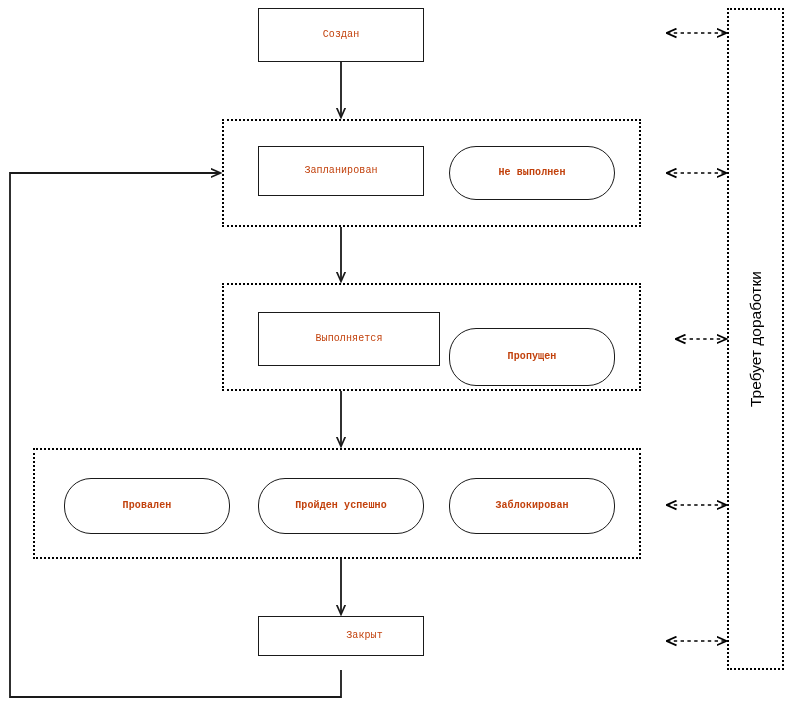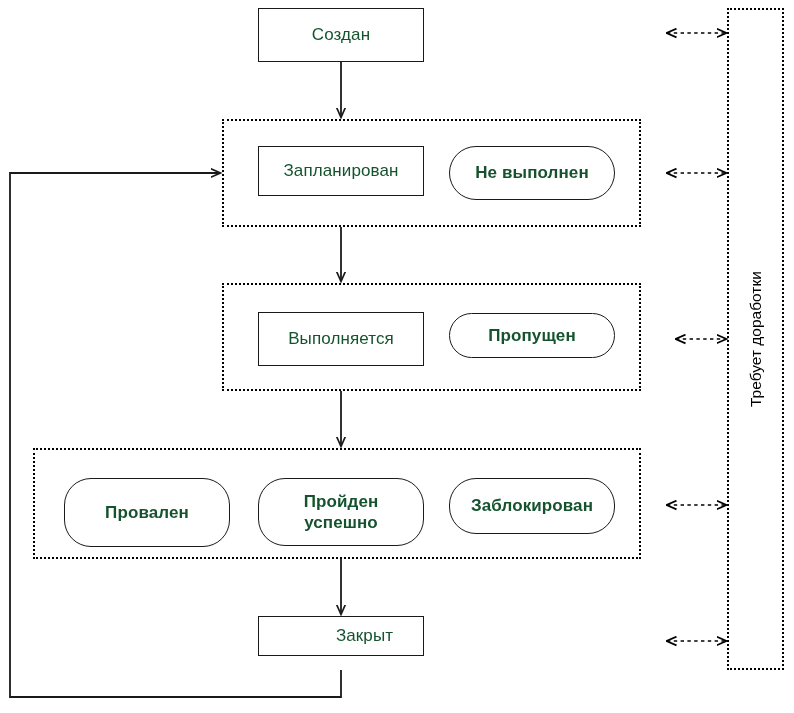--- a/index.html
+++ b/index.html
@@ -33,24 +33,25 @@
   }
   .state-box {
     position: absolute;
     box-sizing: border-box;
     border: 1.6px solid #1a1a1a;
     background: #ffffff;
     display: flex;
     align-items: center;
     justify-content: center;
     text-align: center;
-    font-size: 17px;
-    color: #14532d;
+    font-size: 10px;
+    color: #c2410c;
     line-height: 1.25;
     letter-spacing: 0.1px;
+    font-family: Liberation Mono, monospace;
   }
   .state-box.bold {
     font-weight: bold;
     border-radius: 27px;
   }
   .side-panel {
     position: absolute;
     border: 2.2px dotted #000000;
     box-sizing: border-box;
     background: transparent;
@@ -106,27 +107,27 @@
   <div class="group-box" style="left:222px; top:119px; width:419px; height:108px;"></div>
   <div class="group-box" style="left:222px; top:283px; width:419px; height:108px;"></div>
   <div class="group-box" style="left:33px; top:448px; width:608px; height:111px;"></div>
 
   <div class="state-box" style="left:258px; top:8px; width:166px; height:54px;">Создан</div>
 
   <div class="state-box" style="left:258px; top:146px; width:166px; height:50px;">Запланирован</div>
 
   <div class="state-box bold" style="left:449px; top:146px; width:166px; height:54px;">Не выполнен</div>
 
-  <div class="state-box" style="left:258px; top:312px; width:166px; height:54px;text-align:right;">Выполняется</div>
+  <div class="state-box" style="left:258px; top:312px; width:182px; height:54px;text-align:right;">Выполняется</div>
 
-  <div class="state-box bold" style="left:449px; top:313px; width:166px; height:45px;">Пропущен</div>
+  <div class="state-box bold" style="left:449px; top:328px; width:166px; height:58px;">Пропущен</div>
 
-  <div class="state-box bold" style="left:64px; top:478px; width:166px; height:69px;">Провален</div>
+  <div class="state-box bold" style="left:64px; top:478px; width:166px; height:56px;">Провален</div>
 
-  <div class="state-box bold" style="left:258px; top:478px; width:166px; height:68px; padding:0 24px;">Пройден успешно</div>
+  <div class="state-box bold" style="left:258px; top:478px; width:166px; height:56px; padding:0 24px;">Пройден успешно</div>
 
   <div class="state-box bold" style="left:449px; top:478px; width:166px; height:56px;">Заблокирован</div>
 
   <div class="state-box" style="left:258px; top:616px; width:166px; height:40px;padding-left:47px;">Закрыт</div>
 
   <div class="side-panel" style="left:727px; top:8px; width:57px; height:662px;">
     <span class="side-panel-label">Требует доработки</span>
   </div>
 
 </div>

